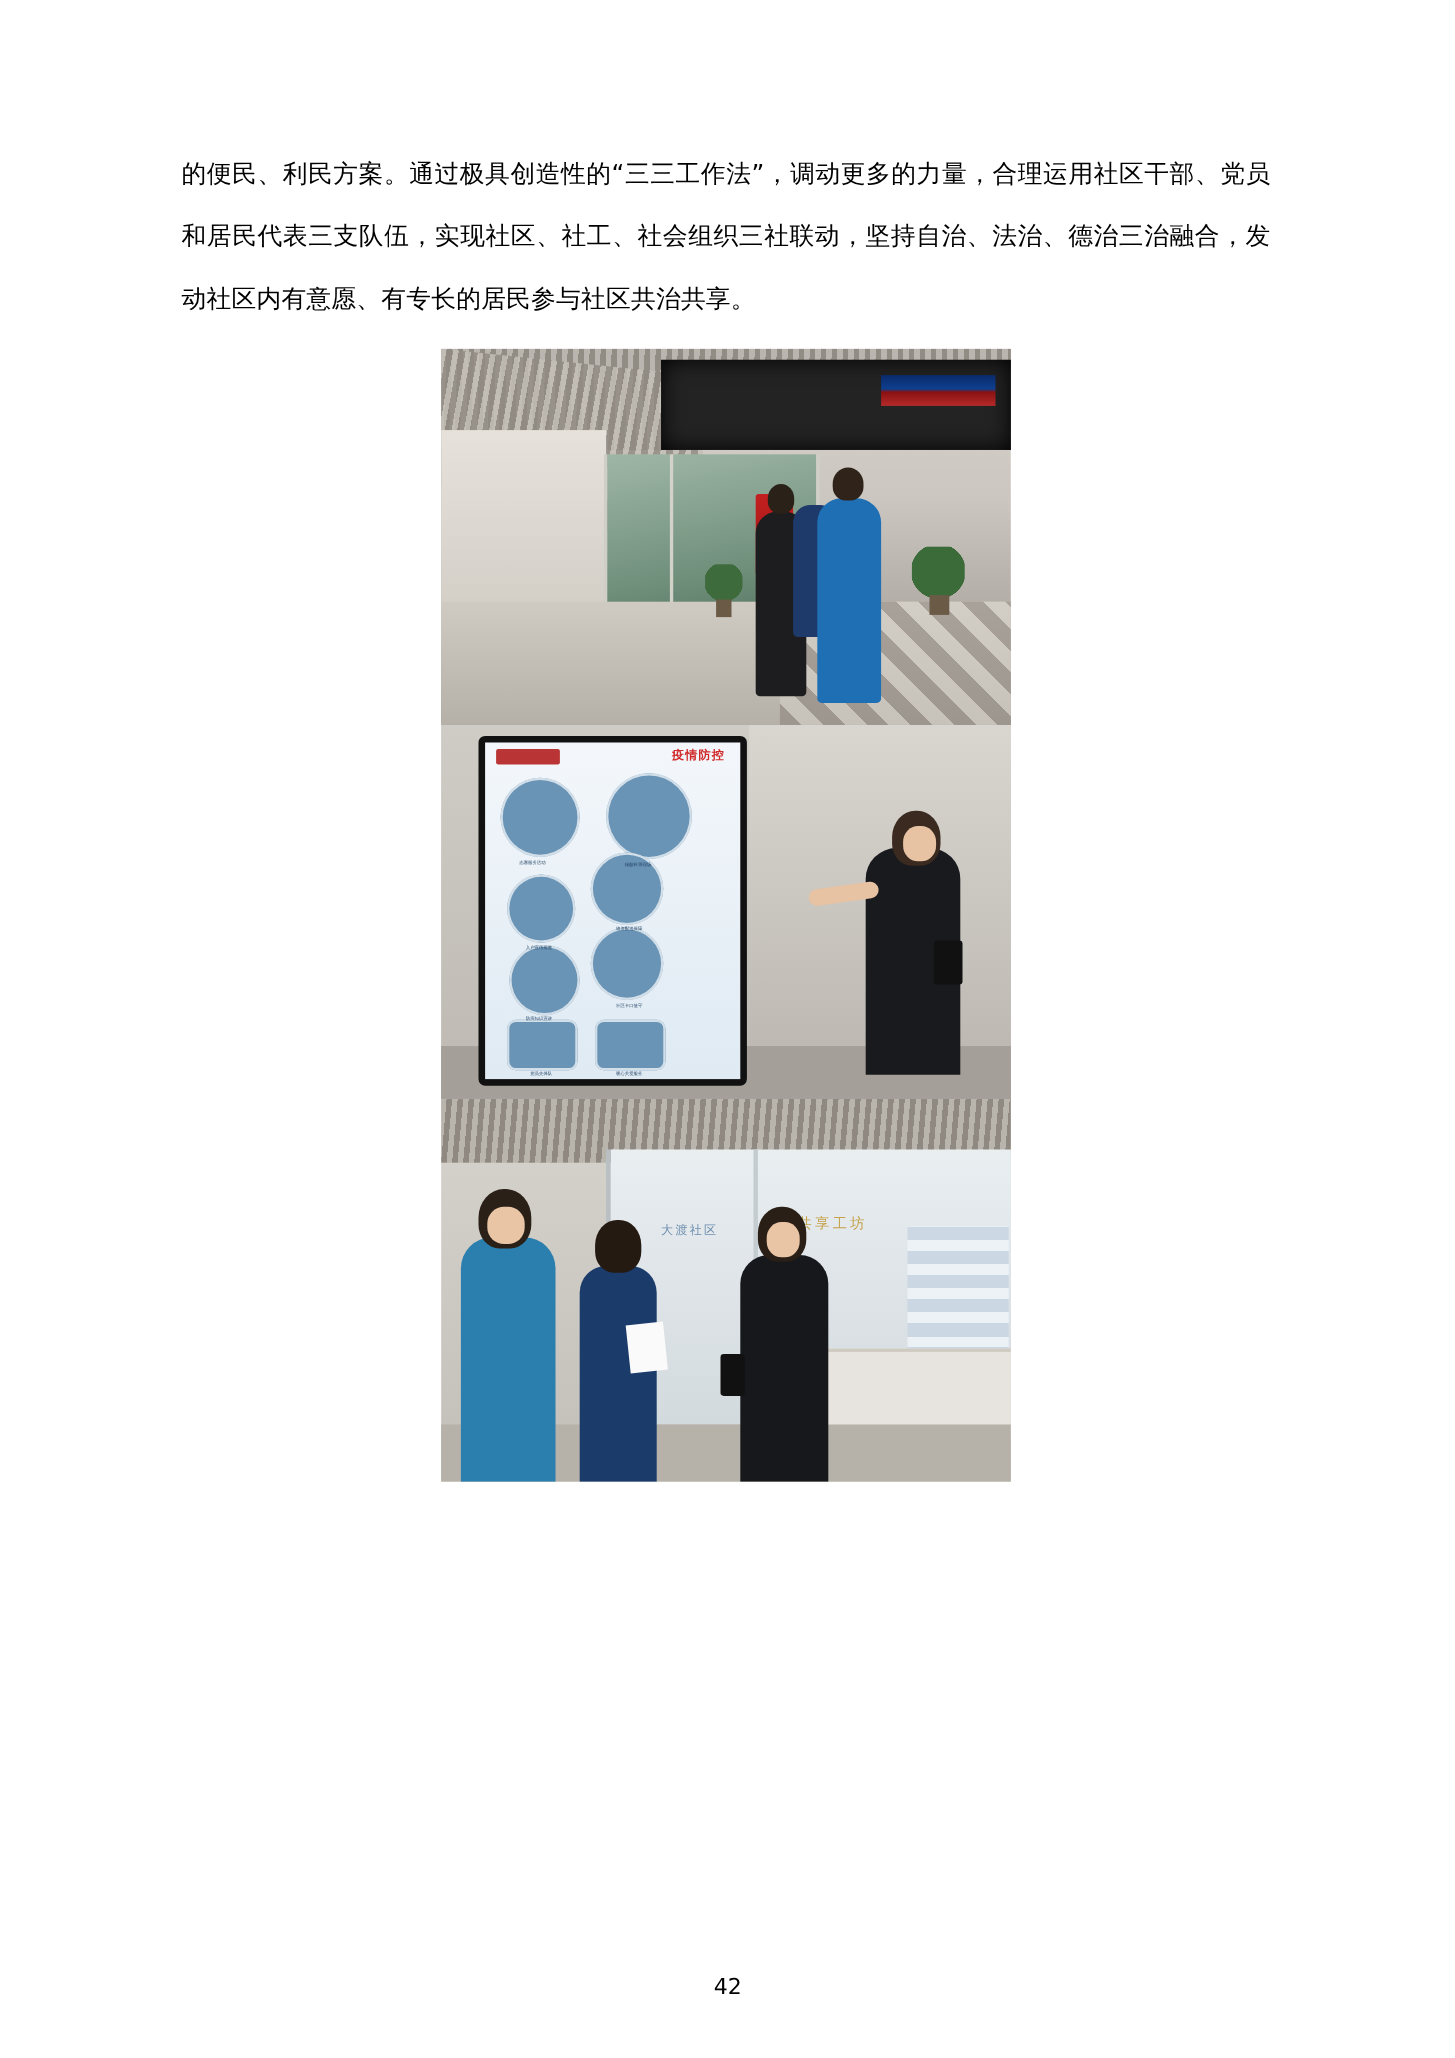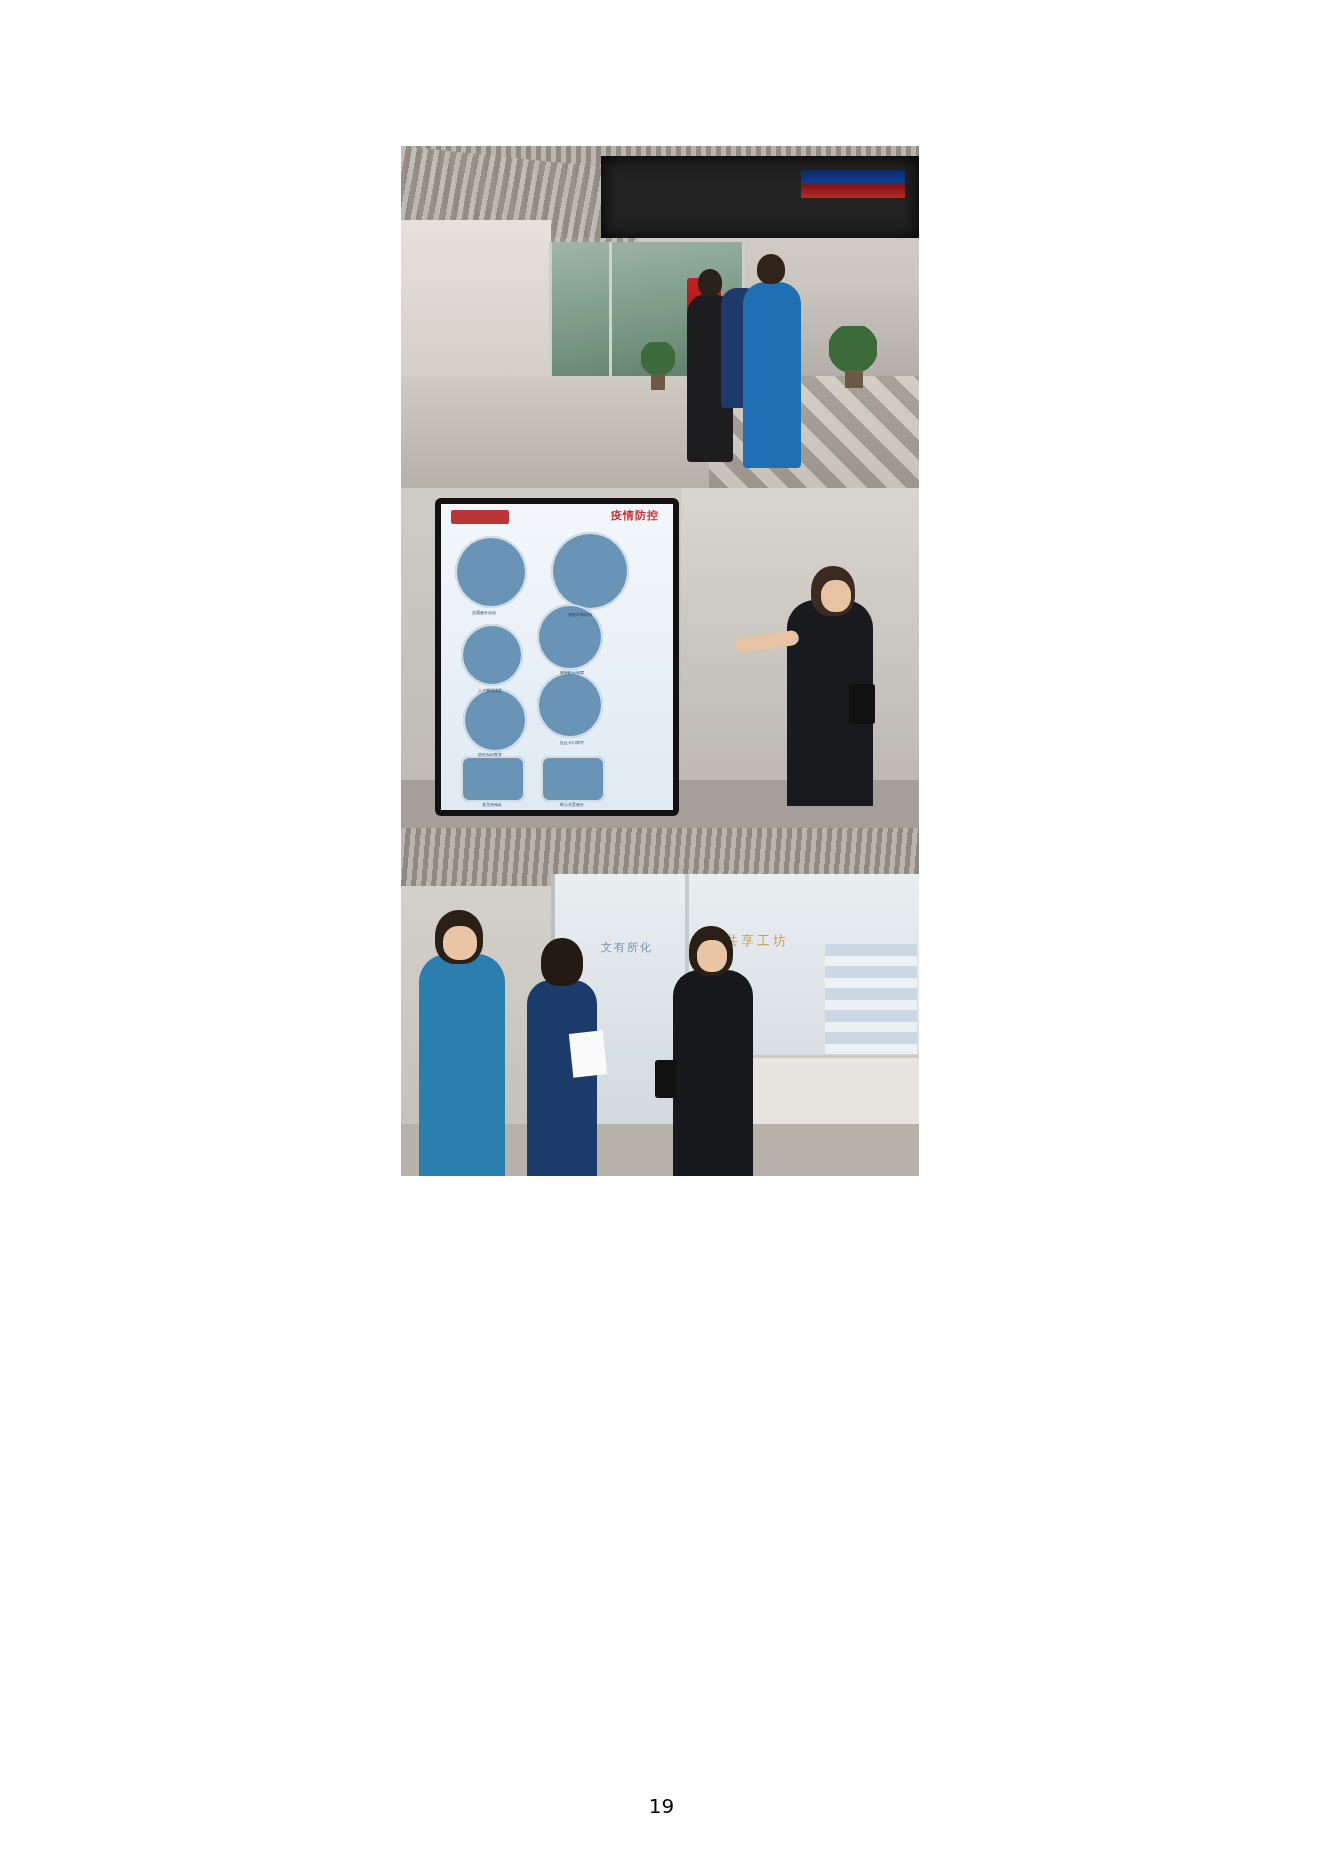--- a/index.html
+++ b/index.html
@@ -215,20 +215,21 @@
     color: #000;
   }
 </style>
 </head>
 <body>
 
 <div class="page">
 
   <div class="content">
 
+    <p class="body-text">的便民、利民方案。通过极具创造性的“三三工作法”，调动更多的力量，合理运用社区干部、党员和居民代表三支队伍，实现社区、社工、社会组织三社联动，坚持自治、法治、德治三治融合，发动社区内有意愿、有专长的居民参与社区共治共享。</p>
 
     <div class="figure-stack">
 
       <div class="figure fig1">
         <div class="f1-bg"></div>
         <div class="f1-ceiling"></div>
         <div class="f1-ceiling2"></div>
         <div class="f1-wallL"></div>
         <div class="f1-darkpanel"></div>
         <div class="f1-screen"></div>
@@ -278,21 +279,21 @@
 
       </div>
 
       <div class="figure fig3">
         <div class="f3-bg"></div>
         <div class="f3-ceil"></div>
         <div class="f3-glassroom">
           <div class="f3-shelf"></div>
           <div class="f3-table"></div>
         </div>
-        <div class="f3-roomtext">文有所化</div>
+        <div class="f3-roomtext">大渡社区</div>
         <div class="f3-roomtext2">邻里共享工坊</div>
         <div class="f3-counter"></div>
         <div class="f3-floor"></div>
         <div class="f3-p1"></div>
         <div class="f3-p1h"></div>
         <div class="f3-p1f"></div>
         <div class="f3-p2"></div>
         <div class="f3-p2h"></div>
         <div class="f3-paper"></div>
         <div class="f3-p3"></div>
@@ -300,15 +301,15 @@
         <div class="f3-p3f"></div>
         <div class="f3-phone"></div>
 
       </div>
 
     </div>
 
 
   </div>
 
-  <div class="page-number">19</div>
+  <div class="page-number">42</div>
 
 </div>
 
 </body></html>

